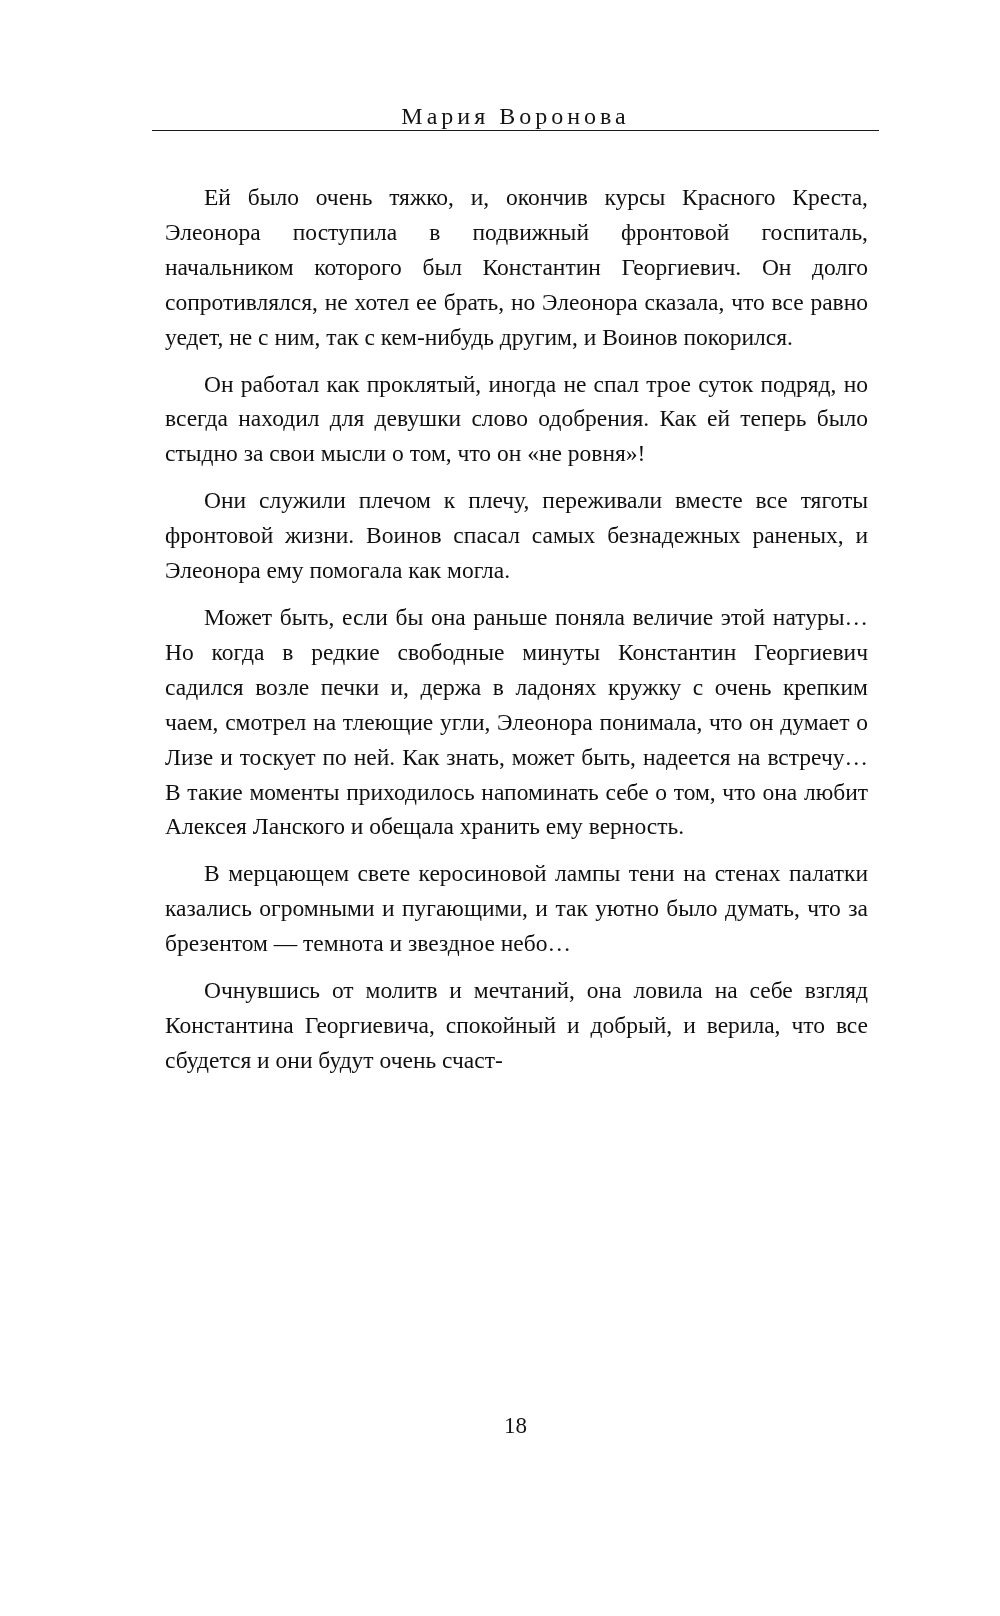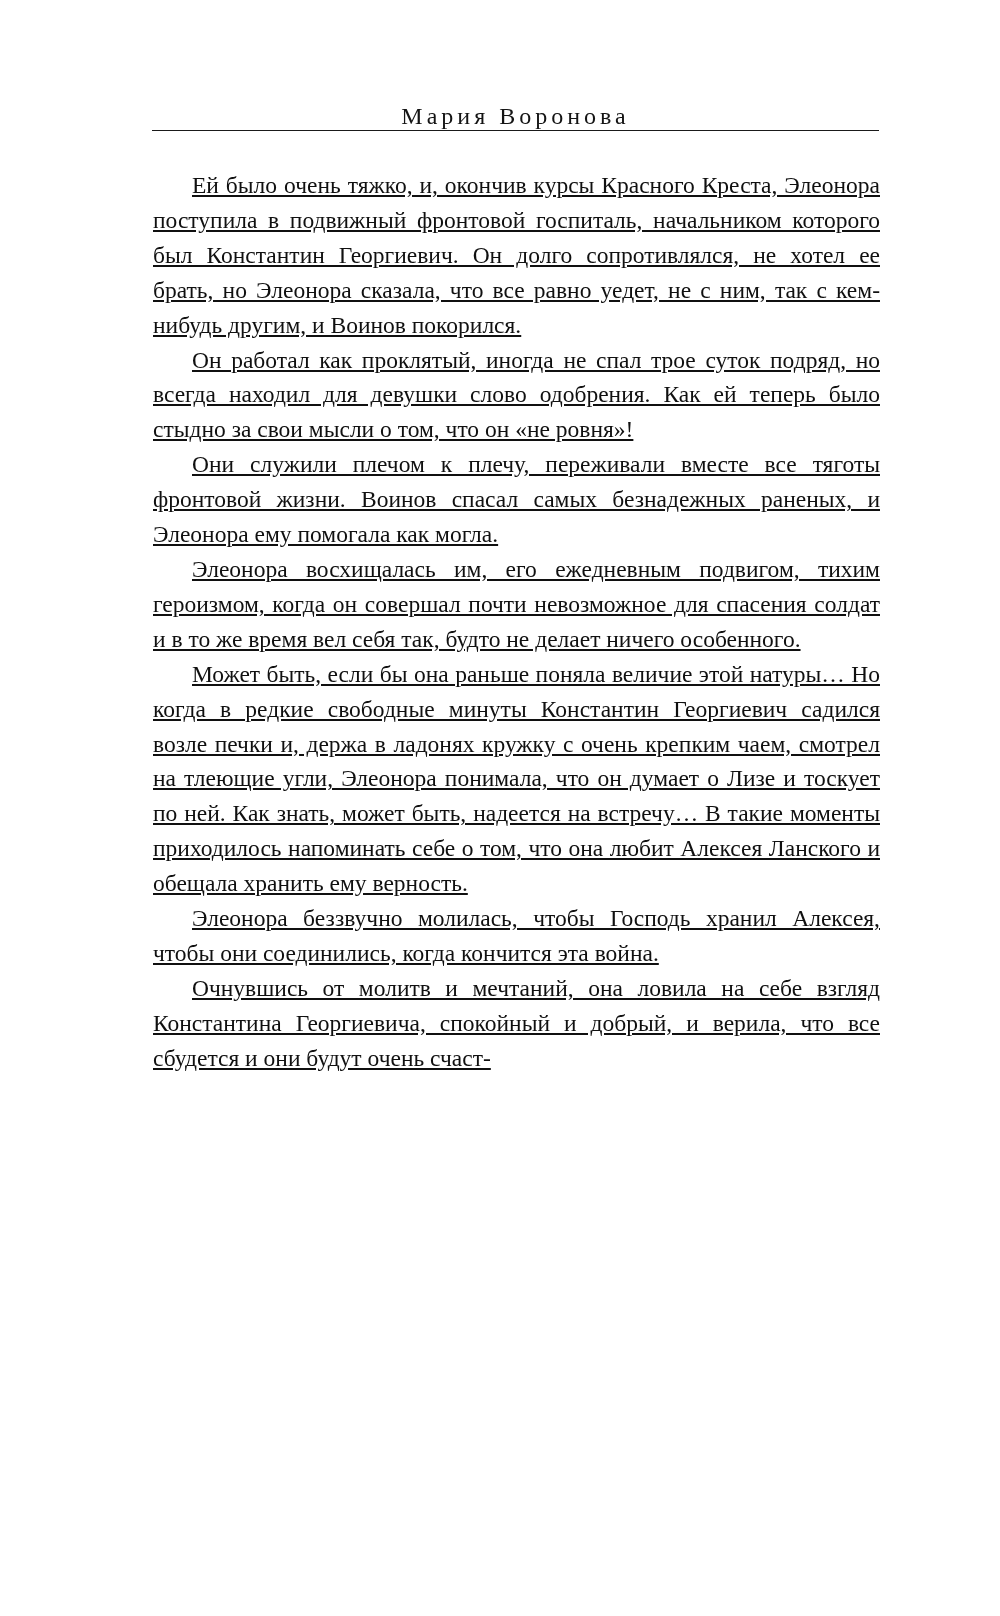--- a/index.html
+++ b/index.html
@@ -40,24 +40,23 @@
     position: absolute;
     top: 168px;
     left: 153px;
     width: 727px;
     font-size: 23.5px;
     line-height: 34.9px;
     text-align: justify;
     color: #101010;
   }
   .body-text p {
-    margin: 0;
+    margin: 12px;
     text-indent: 39px;
     text-justify: inter-word;
-    text-decoration: underline;
   }
   .page-number {
     position: absolute;
     top: 1413px;
     left: 152px;
     width: 727px;
     text-align: center;
     font-size: 23px;
     color: #141414;
   }
@@ -68,20 +67,20 @@
 <div class="page">
 
   <div class="running-head">Мария Воронова</div>
 
   <div class="head-rule"></div>
 
   <div class="body-text">
       <p>Ей было очень тяжко, и, окончив курсы Красного Креста, Элеонора поступила в подвижный фронтовой госпиталь, начальником которого был Константин Георгиевич. Он долго сопротивлялся, не хотел ее брать, но Элеонора сказала, что все равно уедет, не с ним, так с кем-нибудь другим, и Воинов покорился.</p>
       <p>Он работал как проклятый, иногда не спал трое суток подряд, но всегда находил для девушки слово одобрения. Как ей теперь было стыдно за свои мысли о том, что он «не ровня»!</p>
       <p>Они служили плечом к плечу, переживали вместе все тяготы фронтовой жизни. Воинов спасал самых безнадежных раненых, и Элеонора ему помогала как могла.</p>
-      <p>Элеонора восхищалась им, его ежедневным подвигом, тихим героизмом, когда он совершал почти невозможное для спасения солдат и в то же время вел себя так, будто не делает ничего особенного.</p>
       <p>Может быть, если бы она раньше поняла величие этой натуры… Но когда в редкие свободные минуты Константин Георгиевич садился возле печки и, держа в ладонях кружку с очень крепким чаем, смотрел на тлеющие угли, Элеонора понимала, что он думает о Лизе и тоскует по ней. Как знать, может быть, надеется на встречу… В такие моменты приходилось напоминать себе о том, что она любит Алексея Ланского и обещала хранить ему верность.</p>
-      <p>Элеонора беззвучно молилась, чтобы Господь хранил Алексея, чтобы они соединились, когда кончится эта война.</p>
+      <p>В мерцающем свете керосиновой лампы тени на стенах палатки казались огромными и пугающими, и так уютно было думать, что за брезентом — темнота и звездное небо…</p>
       <p>Очнувшись от молитв и мечтаний, она ловила на себе взгляд Константина Георгиевича, спокойный и добрый, и верила, что все сбудется и они будут очень счаст-</p>
     </div>
 
+  <div class="page-number">18</div>
 
 </div>
 
 </body></html>

